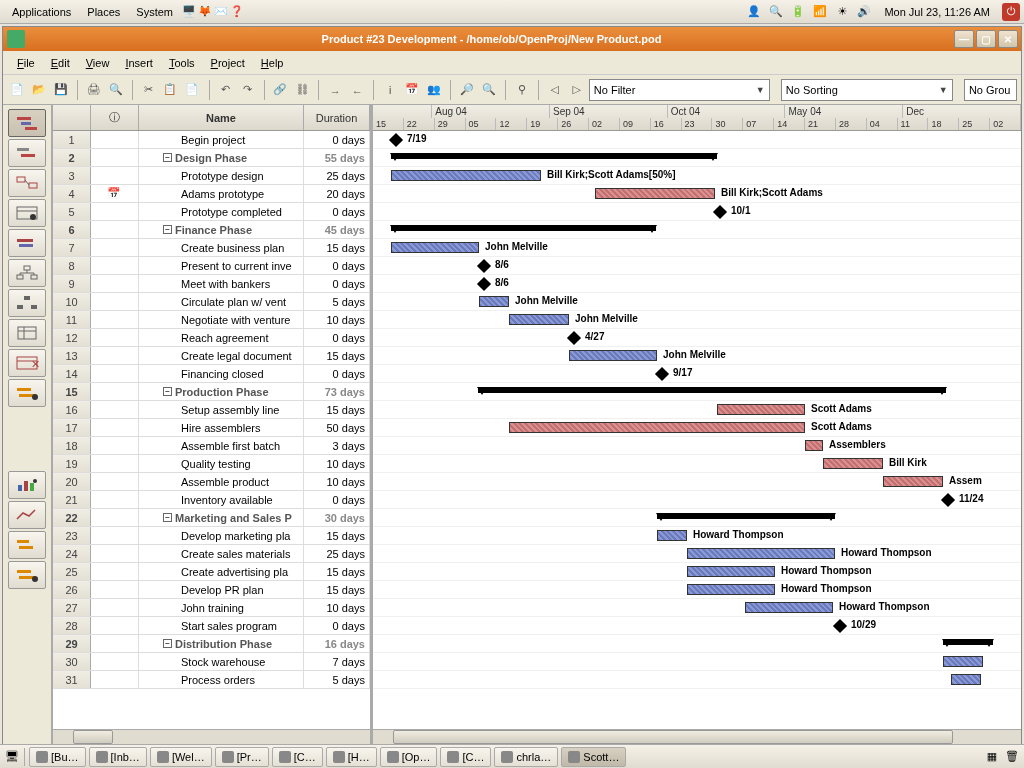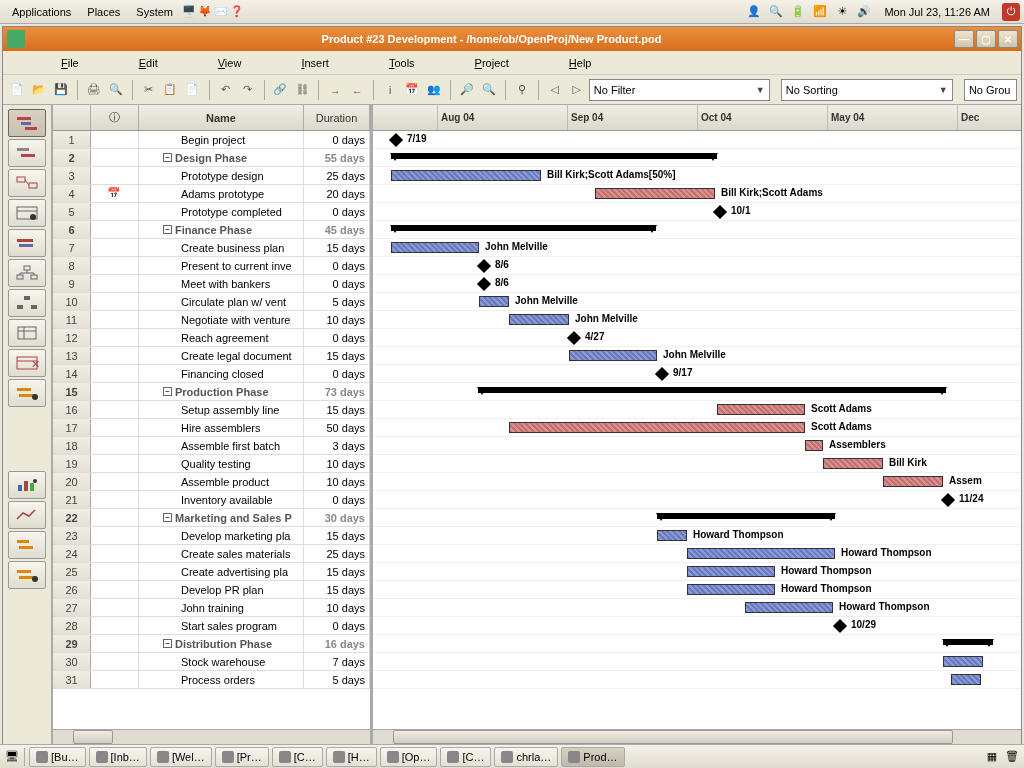--- a/index.html
+++ b/index.html
@@ -13,21 +13,21 @@
 .power-btn { width: 18px; height: 18px; background: #c0392b; border-radius: 3px; display: flex; align-items: center; justify-content: center; color: #fff; }
 
 .window { margin: 2px; border: 1px solid #888; background: #ece9d8; display: flex; flex-direction: column; height: 720px; }
 .titlebar { height: 24px; background: linear-gradient(#ea8f3d,#d86f1f); display: flex; align-items: center; color: #fff; font-weight: bold; font-size: 12px; }
 .titlebar-icon { width: 18px; height: 18px; margin: 0 4px; background: #4a6; border-radius: 2px; }
 .titlebar-title { flex: 1; text-align: center; }
 .win-btns { display: flex; gap: 2px; margin-right: 3px; }
 .win-btn { width: 20px; height: 18px; background: linear-gradient(#f0e4d0,#d0c4a8); border: 1px solid #888; border-radius: 2px; display: flex; align-items: center; justify-content: center; font-size: 10px; cursor: pointer; }
 
 .menubar { height: 24px; background: #ece9d8; display: flex; align-items: center; padding: 0 6px; border-bottom: 1px solid #ccc; }
-.menubar span { padding: 3px 8px; cursor: pointer; margin-left: 44px; }
+.menubar span { padding: 3px 8px; cursor: pointer; }
 .menubar span u { text-decoration: underline; }
 
 .toolbar { height: 30px; background: #ece9d8; display: flex; align-items: center; padding: 2px 4px; gap: 2px; border-bottom: 1px solid #aaa; }
 .tb-btn { width: 22px; height: 22px; border: 1px solid transparent; border-radius: 2px; display: flex; align-items: center; justify-content: center; cursor: pointer; color: #555; }
 .tb-sep { width: 1px; height: 20px; background: #aaa; margin: 0 4px; }
 .combo { height: 22px; border: 1px solid #888; background: #fff; display: flex; align-items: center; padding: 0 4px; min-width: 150px; justify-content: space-between; }
 .combo .arrow { font-size: 9px; color: #444; }
 
 .main-area { flex: 1; display: flex; overflow: hidden; }
 
@@ -53,21 +53,21 @@
 .td-ind { width: 48px; justify-content: center; }
 .td-name { flex: 1; }
 .td-dur { width: 66px; justify-content: flex-end; }
 .phase { font-weight: bold; color: #555; }
 .phase .td-dur { color: #888; }
 .indent1 { padding-left: 24px; }
 .indent2 { padding-left: 42px; }
 .outline { display: inline-block; width: 9px; height: 9px; border: 1px solid #666; margin-right: 3px; text-align: center; line-height: 7px; font-size: 8px; color: #444; }
 
 .gantt-pane { flex: 1; display: flex; flex-direction: column; background: #fff; overflow: hidden; position: relative; }
-.gantt-header { height: 26px; display: flex; border-bottom: 1px solid #999; background: linear-gradient(#f0ede4,#dcd8cc); font-weight: bold; }
+.gantt-header { height: 26px; display: flex; flex-direction: column; border-bottom: 1px solid #999; background: linear-gradient(#f0ede4,#dcd8cc); }
 .gh-row { flex: 1; display: flex; }
 .gh-cell { border-right: 1px solid #bbb; display: flex; align-items: center; padding: 0 3px; font-size: 10px; color: #333; }
 .gh-month { width: 130px; }
 .gh-week { width: 32.5px; font-size: 9px; }
 
 .gantt-body { flex: 1; position: relative; overflow: hidden; }
 .gantt-row { height: 18px; position: relative; border-bottom: 1px solid #f0f0f0; }
 .bar { position: absolute; height: 11px; top: 3px; border: 1px solid #333; }
 .bar-blue { background: repeating-linear-gradient(45deg,#6a7aba,#6a7aba 2px,#8a9ad8 2px,#8a9ad8 4px); }
 .bar-red { background: repeating-linear-gradient(45deg,#c47070,#c47070 2px,#d89090 2px,#d89090 4px); }
@@ -677,18 +677,18 @@
       <div class="task-btn">
         <div class="task-icon"></div>
         <span>[C…</span>
       </div>
       <div class="task-btn">
         <div class="task-icon"></div>
         <span>chrla…</span>
       </div>
       <div class="task-btn active">
         <div class="task-icon"></div>
-        <span>Prod…</span>
+        <span>Scott…</span>
       </div>
     </div>
   <span class="tray-icon">▦</span>
   <span class="tray-icon">🗑</span>
 </div>
 
 </body></html>

